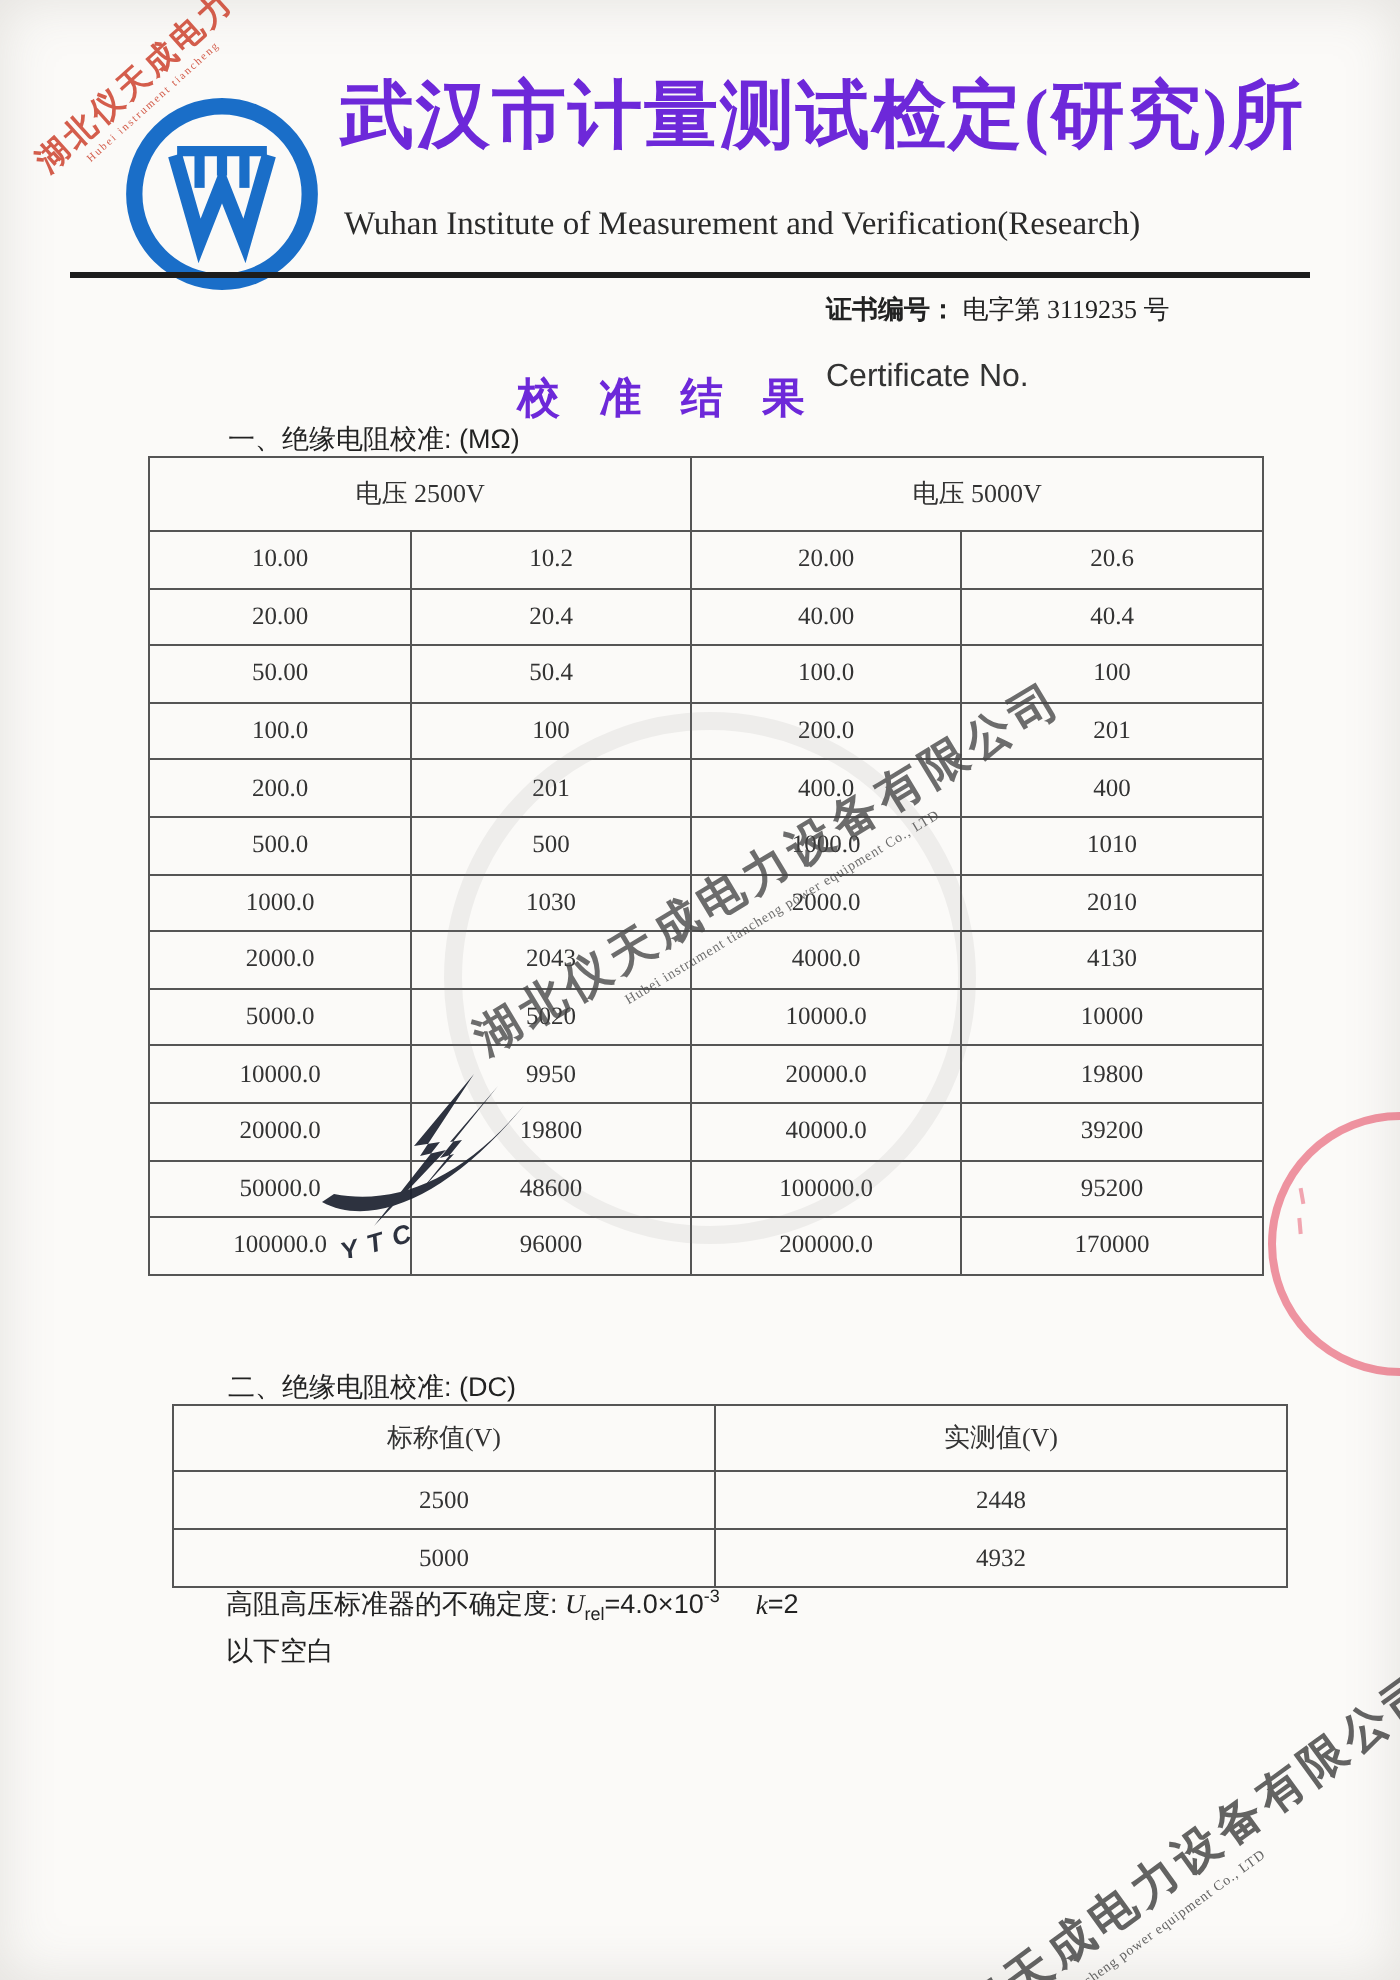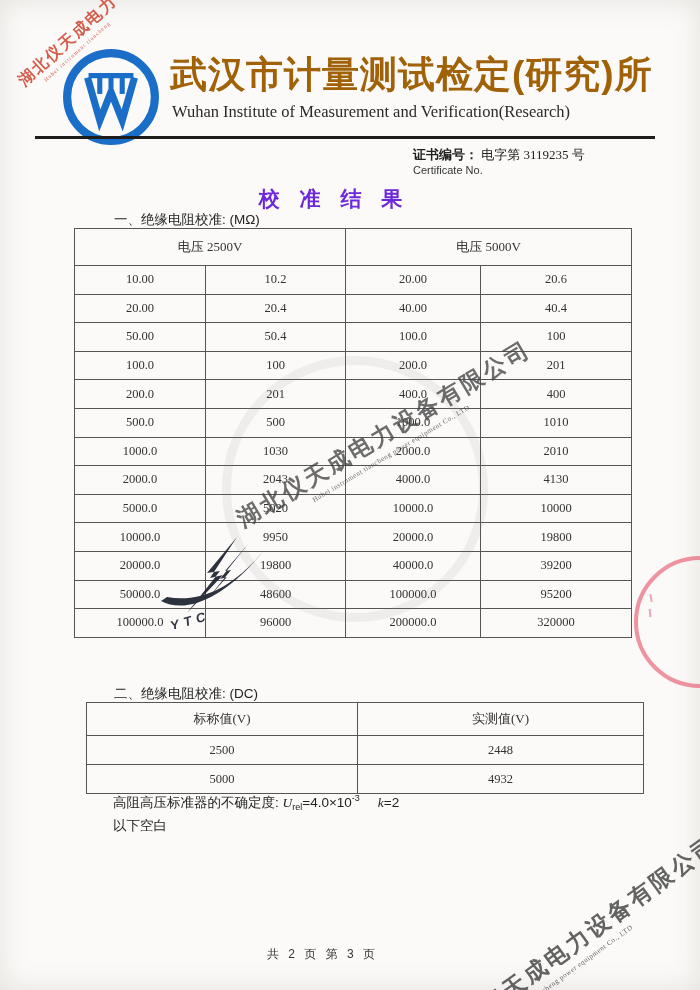--- a/index.html
+++ b/index.html
@@ -4,29 +4,29 @@
 <style>
   html,body{margin:0;padding:0;background:#e8e8e6;}
   .page{
     position:relative;width:700px;height:990px;margin:0 auto;
     background:#fbfaf8;overflow:hidden;
     font-family:"Liberation Serif","DejaVu Serif",serif;color:#2b2b2b;
     box-shadow:inset 0 0 28px rgba(120,115,105,.18);
   }
   
   .logo-svg{position:absolute;left:60px;top:46px;width:102px;height:102px;}
-  .title-cn{position:absolute;left:170px;top:50px;width:500px;white-space:nowrap;
-    font-family:Liberation Sans, sans-serif;font-weight:bold;
-    font-size:37px;letter-spacing:1px;color:#a16207;}
+  .title-cn{position:absolute;left:170px;top:33px;width:500px;white-space:nowrap;
+    font-family:Liberation Serif, serif;font-weight:bold;
+    font-size:37px;letter-spacing:1px;color:#6d28d9;}
   .title-en{position:absolute;left:172px;top:102px;white-space:nowrap;
     font-size:16.5px;color:#2a2a2a;}
   .rule{position:absolute;left:35px;top:136px;width:620px;height:3px;background:#1d1d1d;}
   .cert{position:absolute;left:413px;top:146px;font-size:13px;color:#222;}
   .cert .lbl{font-weight:bold;font-family:"Liberation Sans",sans-serif;}
-  .cert-en{margin-top:0;font-size:11px;font-family:"Liberation Sans",sans-serif;color:#333;}
+  .cert-en{margin-top:16px;font-size:16px;font-family:"Liberation Sans",sans-serif;color:#333;}
   .doc-title{position:absolute;left:0;top:185px;width:668px;text-align:center;
     font-family:"Liberation Sans",sans-serif;font-weight:bold;font-size:21px;
     letter-spacing:7px;color:#6d28d9;}
   .sec-head{position:absolute;left:114px;font-size:13.5px;color:#222;
     font-family:"Liberation Sans",sans-serif;white-space:nowrap;}
   #sec1-head{top:211px;}
   #sec2-head{top:685px;}
   
   table{position:absolute;border-collapse:collapse;table-layout:fixed;}
   td{border:1px solid #555;text-align:center;padding:0;font-size:12.5px;color:#333;
@@ -184,21 +184,21 @@
     <tr class="drow">
           <td>50000.0</td>
           <td>48600</td>
           <td>100000.0</td>
           <td>95200</td>
         </tr>
     <tr class="drow">
           <td>100000.0</td>
           <td>96000</td>
           <td>200000.0</td>
-          <td>320000</td>
+          <td>170000</td>
         </tr>
   </tbody>
     </table>
 
   <div class="sec-head" id="sec2-head">二、绝缘电阻校准: (DC)</div>
 
   <table class="t2">
     <colgroup>
         <col style="width:271px">
         <col style="width:286px">
@@ -219,21 +219,20 @@
   </tbody>
     </table>
 
   <div class="note">
     <div>
       <span>高阻高压标准器的不确定度: </span><span class="usym">U</span><sub>rel</sub><span>=4.0×10</span><sup>-3</sup><span class="ksym">k</span><span>=2</span>
     </div>
     <div>以下空白</div>
   </div>
 
-  <div class="footer">共 2 页 第 3 页</div>
 
   <div class="wm-ring"></div>
 
   <div class="wm wm-center">
     <div class="cn">湖北仪天成电力设备有限公司</div>
     <div class="en">Hubei instrument tiancheng power equipment Co., LTD</div>
   </div>
 
   <div class="wm wm-bottomright">
     <div class="cn">湖北仪天成电力设备有限公司</div>

